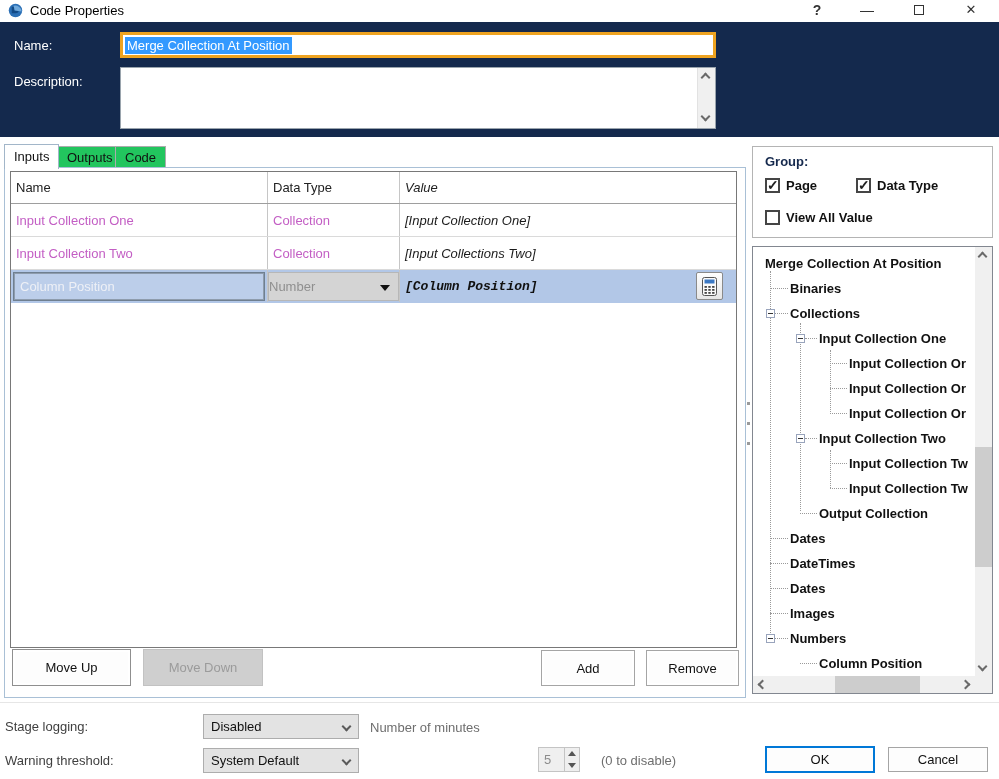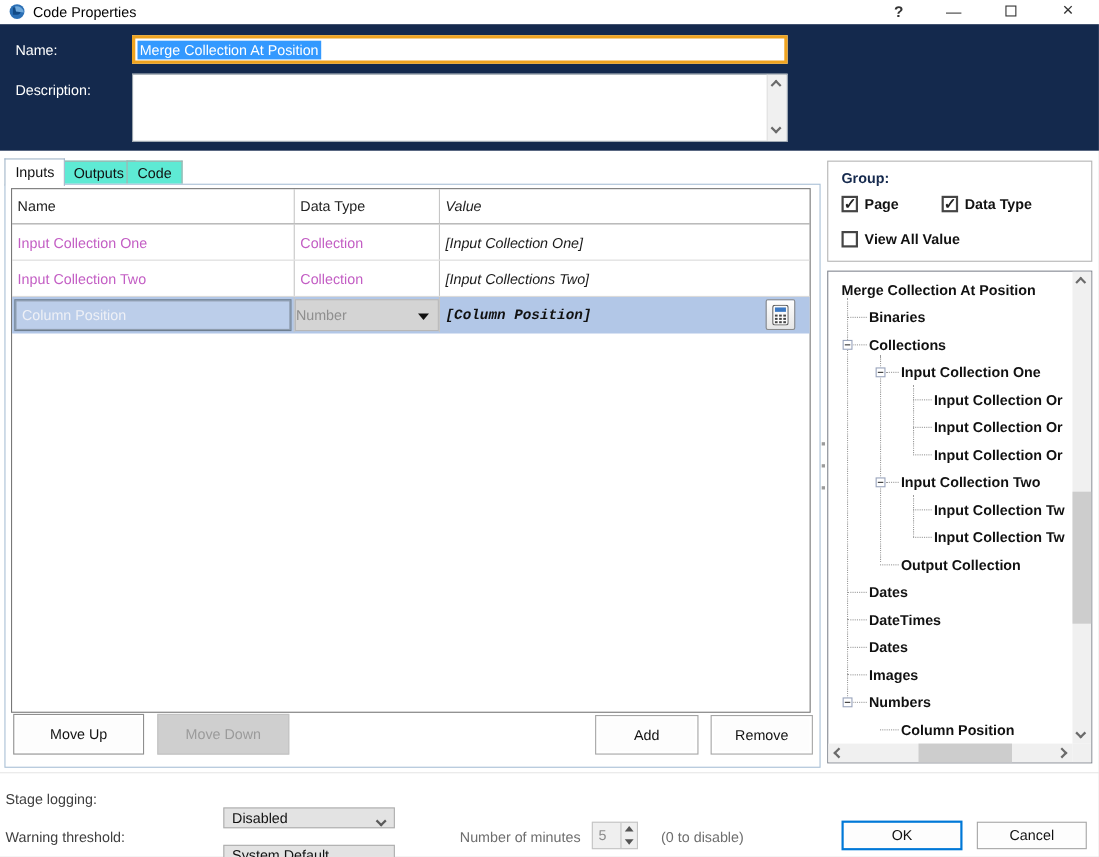--- a/index.html
+++ b/index.html
@@ -32,21 +32,21 @@
                  border-left:1px solid #E2E2E2; }
   .chev { display:inline-block; width:7px; height:7px; border-right:2px solid #6a6a6a; border-bottom:2px solid #6a6a6a; }
   .chev.up { transform:rotate(-135deg); }
   .chev.down { transform:rotate(45deg); }
   .chev.left { transform:rotate(135deg); }
   .chev.right { transform:rotate(-45deg); }
   .desc-scroll .top { position:absolute; top:6px; left:4px; }
   .desc-scroll .bottom { position:absolute; bottom:8px; left:4px; }
 
   
-  .tab { position:absolute; top:146px; height:22px; background:#5eead4; border:1px solid #ACACAC;
+  .tab { position:absolute; top:146px; height:22px; background:#22c55e; border:1px solid #ACACAC;
          border-bottom:none; padding:3px 9px 0 9px; font-size:13px; color:#111; }
   .tab.active { top:144px; height:25px; background:#fff; z-index:5; padding-top:4px; border-color:#A2B6C9; }
   .panel { position:absolute; left:4px; top:167px; width:742px; height:531px; background:#fff;
            border:1px solid #A9C0D6; }
 
   
   .grid { position:absolute; left:5px; top:3px; width:727px; height:477px; border:1px solid #787878; background:#fff; }
   .grow { display:flex; width:100%; }
   .grow.head { height:32px; border-bottom:1px solid #9E9E9E; }
   .grow.data { height:33px; border-bottom:1px solid #DADADA; }
@@ -111,22 +111,22 @@
   .hscroll { position:absolute; left:0; bottom:0; right:17px; height:17px; background:#F0F0F0; }
   .hscroll .thumb { position:absolute; top:0; left:82px; width:85px; height:17px; background:#CDCDCD; }
   .hscroll .lft { position:absolute; left:6px; top:5px; }
   .hscroll .rgt { position:absolute; right:6px; top:5px; }
   .scorner { position:absolute; right:0; bottom:0; width:17px; height:17px; background:#F0F0F0; }
 
   
   .footline { position:absolute; left:0; top:702px; width:100%; height:1px; background:#E6E6E6; }
   .flabel { position:absolute; font-size:13px; color:#3F3F3F; }
   .flabel.dim { color:#6E6E6E; }
-  .fdd { position:absolute; width:156px; height:19px; background:#E3E3E3; border:1px solid #ADADAD;
-         display:flex; align-items:center; padding-left:7px; color:#111;margin-top:20px; }
+  .fdd { position:absolute; width:156px; height:25px; background:#E3E3E3; border:1px solid #ADADAD;
+         display:flex; align-items:center; padding-left:7px; color:#111; }
   .fdd .chev { position:absolute; right:8px; top:8px; border-color:#5A5A5A; }
   .spinner { position:absolute; left:538px; top:747px; width:42px; height:25px; background:#EFEFEF;
              border:1px solid #C4C4C4; color:#8C8C8C; display:flex; align-items:center; padding-left:5px; }
   .spin-col { position:absolute; right:0; top:0; width:15px; height:100%; border-left:1px solid #C4C4C4;
               display:flex; flex-direction:column; align-items:center; justify-content:space-around; }
   .tri-up { width:0; height:0; border-left:4px solid transparent; border-right:4px solid transparent; border-bottom:5px solid #555; }
   .tri-dn { width:0; height:0; border-left:4px solid transparent; border-right:4px solid transparent; border-top:5px solid #555; }
   .btn.ok { left:765px; top:746px; width:110px; height:27px; border:2px solid #0078D7; background:#FDFDFD; }
   .btn.cancel { left:888px; top:747px; width:100px; height:25px; }
 </style>
@@ -348,21 +348,21 @@
   <span class="flabel" style="left:5px; top:719px;">Stage logging:</span>
   <div class="fdd" style="left:203px; top:714px;">
     <span>Disabled</span>
     <span class="chev down"></span>
   </div>
   <span class="flabel" style="left:5px; top:753px;">Warning threshold:</span>
   <div class="fdd" style="left:203px; top:748px;">
     <span>System Default</span>
     <span class="chev down"></span>
   </div>
-  <span class="flabel dim" style="left:370px; top:753px;margin-left:48px;">Number of minutes</span>
+  <span class="flabel dim" style="left:370px; top:720px;">Number of minutes</span>
   <div class="spinner">
     <span>5</span>
     <div class="spin-col">
       <span class="tri-up"></span>
       <span class="tri-dn"></span>
     </div>
   </div>
   <span class="flabel dim" style="left:601px; top:753px;">(0 to disable)</span>
   <div class="btn ok">OK</div>
   <div class="btn cancel">Cancel</div>

